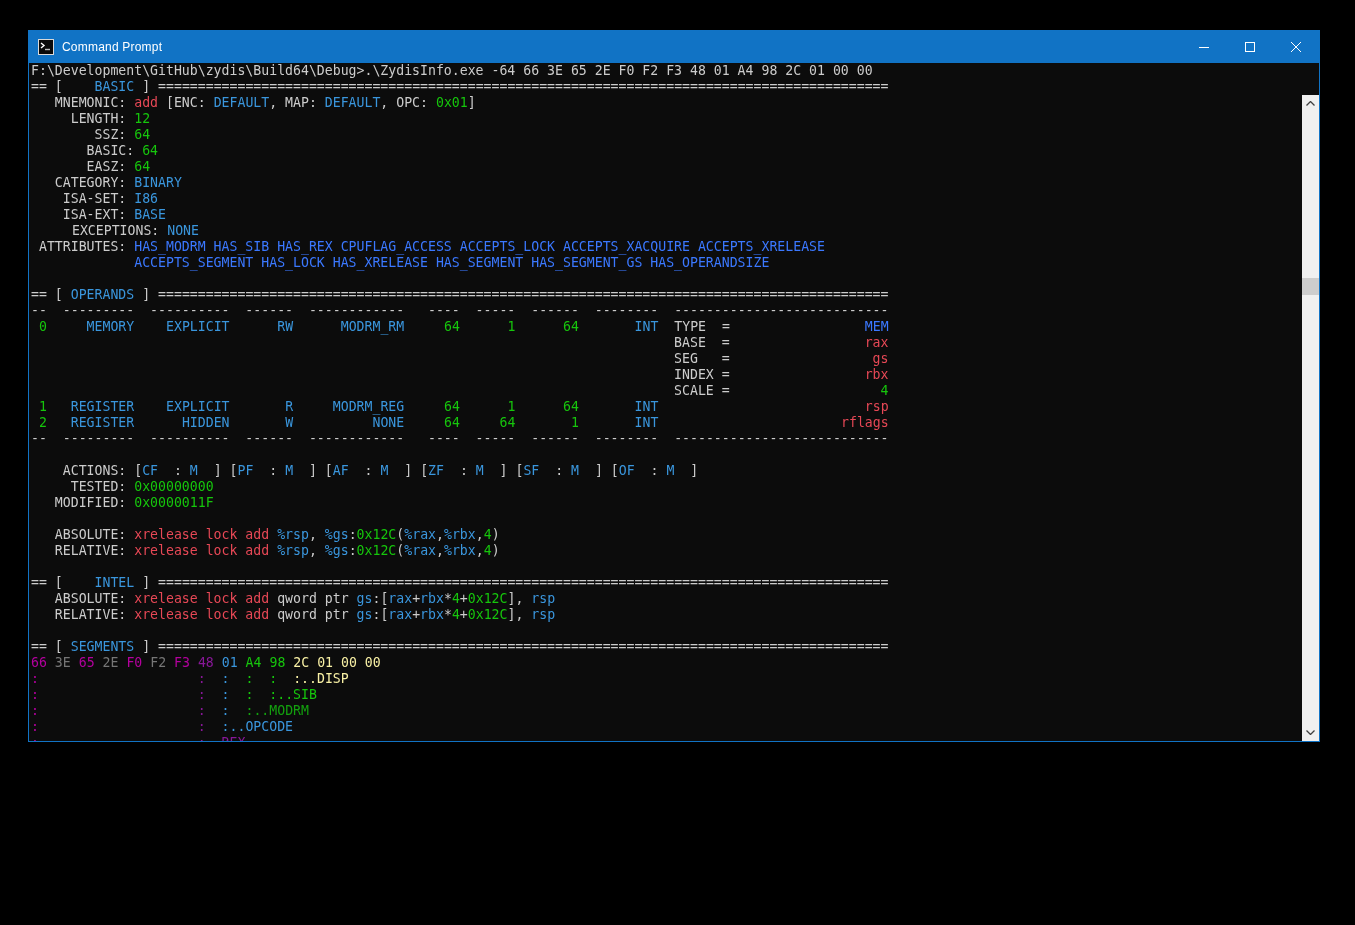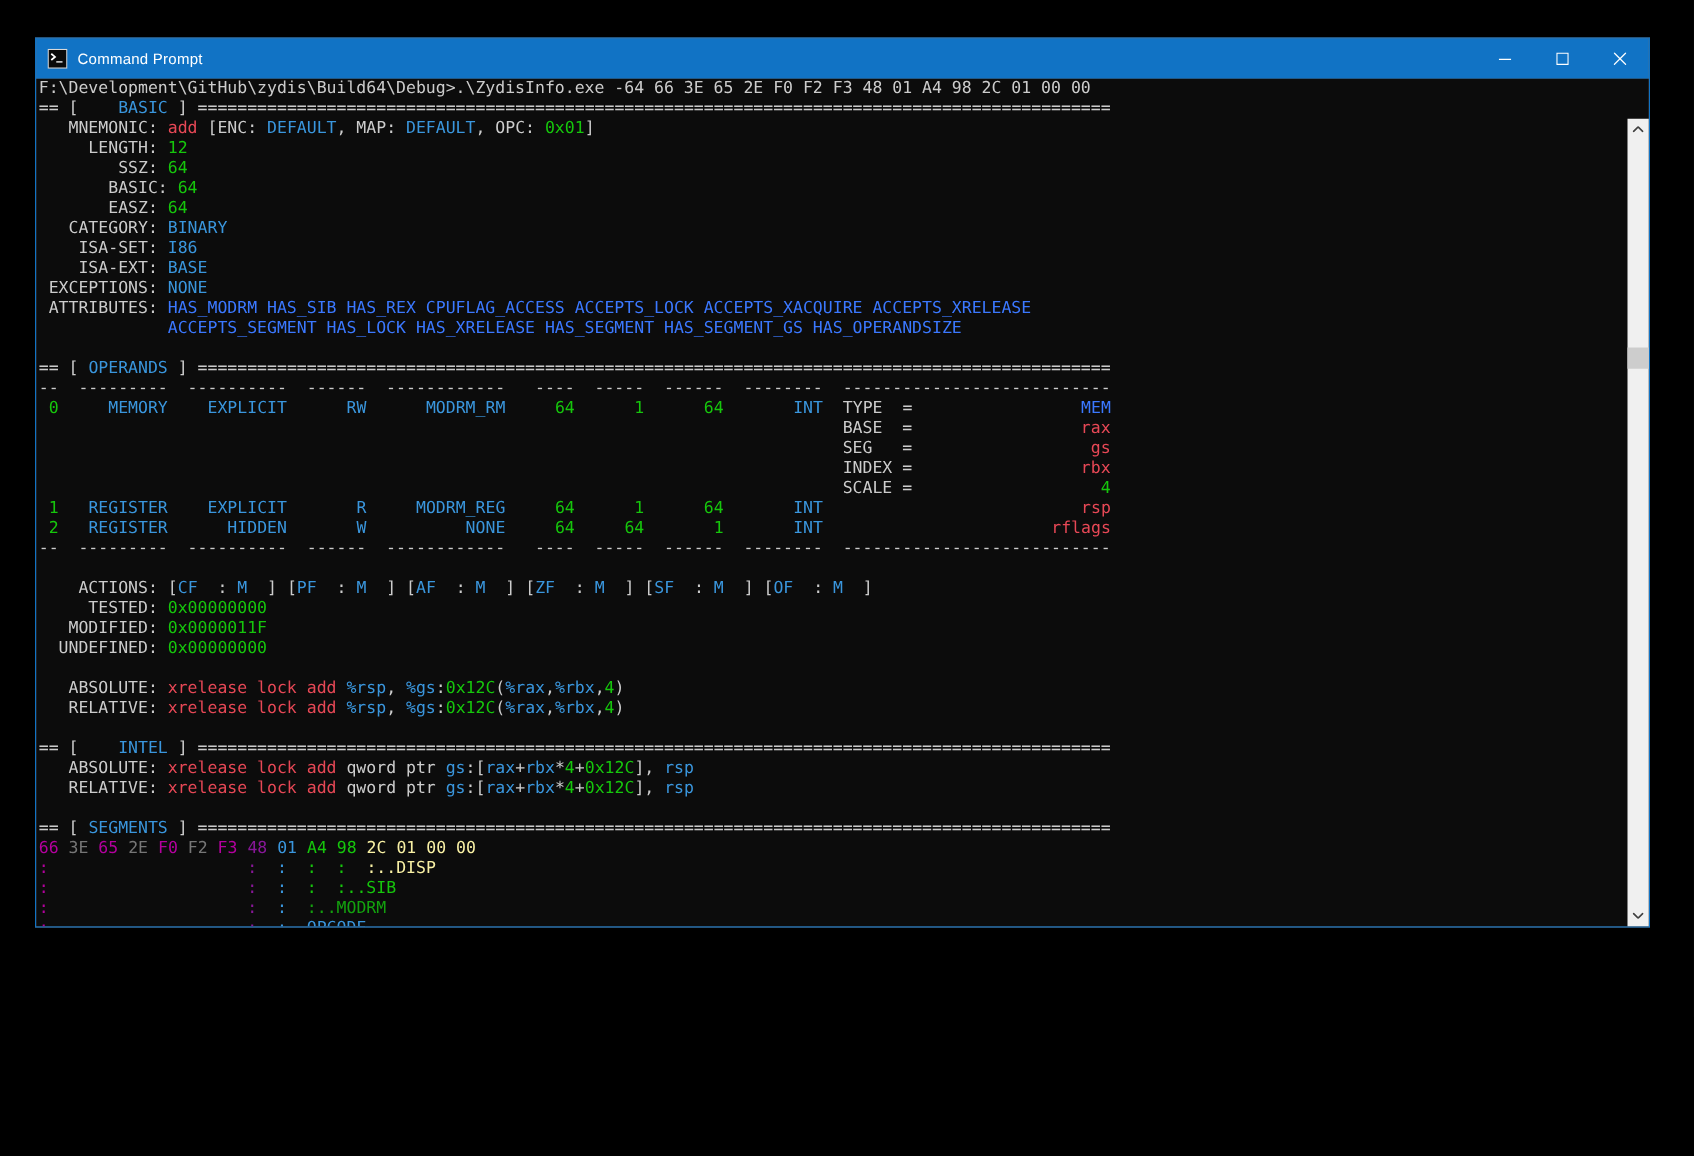--- a/index.html
+++ b/index.html
@@ -62,39 +62,38 @@
         <div class="tline"><span style="color: rgb(204, 204, 204);">F:\Development\GitHub\zydis\Build64\Debug&gt;.\ZydisInfo.exe -64 66 3E 65 2E F0 F2 F3 48 01 A4 98 2C 01 00 00</span></div>
         <div class="tline"><span style="color: rgb(204, 204, 204);">== [ </span><span style="color: rgb(58, 150, 221);">   BASIC</span><span style="color: rgb(204, 204, 204);"> ] </span><span style="color: rgb(204, 204, 204);">============================================================================================</span></div>
         <div class="tline"><span style="color: rgb(204, 204, 204);">   MNEMONIC: </span><span style="color: rgb(231, 72, 86);">add</span><span style="color: rgb(204, 204, 204);"> [ENC: </span><span style="color: rgb(58, 150, 221);">DEFAULT</span><span style="color: rgb(204, 204, 204);">, MAP: </span><span style="color: rgb(58, 150, 221);">DEFAULT</span><span style="color: rgb(204, 204, 204);">, OPC: </span><span style="color: rgb(22, 198, 12);">0x01</span><span style="color: rgb(204, 204, 204);">]</span></div>
         <div class="tline"><span style="color: rgb(204, 204, 204);">     LENGTH: </span><span style="color: rgb(22, 198, 12);">12</span></div>
         <div class="tline"><span style="color: rgb(204, 204, 204);">        SSZ: </span><span style="color: rgb(22, 198, 12);">64</span></div>
         <div class="tline"><span style="color: rgb(204, 204, 204);">       BASIC: </span><span style="color: rgb(22, 198, 12);">64</span></div>
         <div class="tline"><span style="color: rgb(204, 204, 204);">       EASZ: </span><span style="color: rgb(22, 198, 12);">64</span></div>
         <div class="tline"><span style="color: rgb(204, 204, 204);">   CATEGORY: </span><span style="color: rgb(58, 150, 221);">BINARY</span></div>
         <div class="tline"><span style="color: rgb(204, 204, 204);">    ISA-SET: </span><span style="color: rgb(58, 150, 221);">I86</span></div>
         <div class="tline"><span style="color: rgb(204, 204, 204);">    ISA-EXT: </span><span style="color: rgb(58, 150, 221);">BASE</span></div>
-        <div class="tline"><span style="color: rgb(204, 204, 204);"> EXCEPTIONS: </span><span style="color: rgb(58, 150, 221);">NONE</span></div>
+        <div class="tline"><span style="color: rgb(204, 204, 204); margin-left: 33px;"> EXCEPTIONS: </span><span style="color: rgb(58, 150, 221);">NONE</span></div>
         <div class="tline"><span style="color: rgb(204, 204, 204);"> ATTRIBUTES: </span><span style="color: rgb(59, 120, 255);">HAS_MODRM HAS_SIB HAS_REX CPUFLAG_ACCESS ACCEPTS_LOCK ACCEPTS_XACQUIRE ACCEPTS_XRELEASE</span></div>
         <div class="tline"><span style="color: rgb(204, 204, 204);">             </span><span style="color: rgb(59, 120, 255);">ACCEPTS_SEGMENT HAS_LOCK HAS_XRELEASE HAS_SEGMENT HAS_SEGMENT_GS HAS_OPERANDSIZE</span></div>
         <div class="tline"></div>
         <div class="tline"><span style="color: rgb(204, 204, 204);">== [ </span><span style="color: rgb(58, 150, 221);">OPERANDS</span><span style="color: rgb(204, 204, 204);"> ] </span><span style="color: rgb(204, 204, 204);">============================================================================================</span></div>
         <div class="tline"><span style="color: rgb(204, 204, 204);">--  ---------  ----------  ------  ------------   ----  -----  ------  --------</span><span style="color: rgb(204, 204, 204);">  </span><span style="color: rgb(204, 204, 204);">---------------------------</span></div>
         <div class="tline"><span style="color: rgb(22, 198, 12);"> 0</span><span style="color: rgb(204, 204, 204);">  </span><span style="color: rgb(58, 150, 221);">   MEMORY</span><span style="color: rgb(204, 204, 204);">  </span><span style="color: rgb(58, 150, 221);">  EXPLICIT</span><span style="color: rgb(204, 204, 204);">  </span><span style="color: rgb(58, 150, 221);">    RW</span><span style="color: rgb(204, 204, 204);">  </span><span style="color: rgb(58, 150, 221);">    MODRM_RM</span><span style="color: rgb(204, 204, 204);">   </span><span style="color: rgb(22, 198, 12);">  64</span><span style="color: rgb(204, 204, 204);">  </span><span style="color: rgb(22, 198, 12);">    1</span><span style="color: rgb(204, 204, 204);">  </span><span style="color: rgb(22, 198, 12);">    64</span><span style="color: rgb(204, 204, 204);">  </span><span style="color: rgb(58, 150, 221);">     INT</span><span style="color: rgb(204, 204, 204);">  </span><span style="color: rgb(204, 204, 204);">TYPE  =</span><span style="color: rgb(204, 204, 204);">                 </span><span style="color: rgb(59, 120, 255);">MEM</span></div>
         <div class="tline"><span style="color: rgb(204, 204, 204);">                                                                                 </span><span style="color: rgb(204, 204, 204);">BASE  =</span><span style="color: rgb(204, 204, 204);">                 </span><span style="color: rgb(231, 72, 86);">rax</span></div>
         <div class="tline"><span style="color: rgb(204, 204, 204);">                                                                                 </span><span style="color: rgb(204, 204, 204);">SEG   =</span><span style="color: rgb(204, 204, 204);">                  </span><span style="color: rgb(231, 72, 86);">gs</span></div>
         <div class="tline"><span style="color: rgb(204, 204, 204);">                                                                                 </span><span style="color: rgb(204, 204, 204);">INDEX =</span><span style="color: rgb(204, 204, 204);">                 </span><span style="color: rgb(231, 72, 86);">rbx</span></div>
         <div class="tline"><span style="color: rgb(204, 204, 204);">                                                                                 </span><span style="color: rgb(204, 204, 204);">SCALE =</span><span style="color: rgb(204, 204, 204);">                   </span><span style="color: rgb(22, 198, 12);">4</span></div>
         <div class="tline"><span style="color: rgb(22, 198, 12);"> 1</span><span style="color: rgb(204, 204, 204);">  </span><span style="color: rgb(58, 150, 221);"> REGISTER</span><span style="color: rgb(204, 204, 204);">  </span><span style="color: rgb(58, 150, 221);">  EXPLICIT</span><span style="color: rgb(204, 204, 204);">  </span><span style="color: rgb(58, 150, 221);">     R</span><span style="color: rgb(204, 204, 204);">  </span><span style="color: rgb(58, 150, 221);">   MODRM_REG</span><span style="color: rgb(204, 204, 204);">   </span><span style="color: rgb(22, 198, 12);">  64</span><span style="color: rgb(204, 204, 204);">  </span><span style="color: rgb(22, 198, 12);">    1</span><span style="color: rgb(204, 204, 204);">  </span><span style="color: rgb(22, 198, 12);">    64</span><span style="color: rgb(204, 204, 204);">  </span><span style="color: rgb(58, 150, 221);">     INT</span><span style="color: rgb(204, 204, 204);">                          </span><span style="color: rgb(231, 72, 86);">rsp</span></div>
         <div class="tline"><span style="color: rgb(22, 198, 12);"> 2</span><span style="color: rgb(204, 204, 204);">  </span><span style="color: rgb(58, 150, 221);"> REGISTER</span><span style="color: rgb(204, 204, 204);">  </span><span style="color: rgb(58, 150, 221);">    HIDDEN</span><span style="color: rgb(204, 204, 204);">  </span><span style="color: rgb(58, 150, 221);">     W</span><span style="color: rgb(204, 204, 204);">  </span><span style="color: rgb(58, 150, 221);">        NONE</span><span style="color: rgb(204, 204, 204);">   </span><span style="color: rgb(22, 198, 12);">  64</span><span style="color: rgb(204, 204, 204);">  </span><span style="color: rgb(22, 198, 12);">   64</span><span style="color: rgb(204, 204, 204);">  </span><span style="color: rgb(22, 198, 12);">     1</span><span style="color: rgb(204, 204, 204);">  </span><span style="color: rgb(58, 150, 221);">     INT</span><span style="color: rgb(204, 204, 204);">                       </span><span style="color: rgb(231, 72, 86);">rflags</span></div>
         <div class="tline"><span style="color: rgb(204, 204, 204);">--  ---------  ----------  ------  ------------   ----  -----  ------  --------</span><span style="color: rgb(204, 204, 204);">  </span><span style="color: rgb(204, 204, 204);">---------------------------</span></div>
         <div class="tline"></div>
         <div class="tline"><span style="color: rgb(204, 204, 204);">    ACTIONS: </span><span style="color: rgb(204, 204, 204);">[</span><span style="color: rgb(58, 150, 221);">CF</span><span style="color: rgb(204, 204, 204);">  : </span><span style="color: rgb(58, 150, 221);">M</span><span style="color: rgb(204, 204, 204);">  ] [</span><span style="color: rgb(58, 150, 221);">PF</span><span style="color: rgb(204, 204, 204);">  : </span><span style="color: rgb(58, 150, 221);">M</span><span style="color: rgb(204, 204, 204);">  ] [</span><span style="color: rgb(58, 150, 221);">AF</span><span style="color: rgb(204, 204, 204);">  : </span><span style="color: rgb(58, 150, 221);">M</span><span style="color: rgb(204, 204, 204);">  ] [</span><span style="color: rgb(58, 150, 221);">ZF</span><span style="color: rgb(204, 204, 204);">  : </span><span style="color: rgb(58, 150, 221);">M</span><span style="color: rgb(204, 204, 204);">  ] [</span><span style="color: rgb(58, 150, 221);">SF</span><span style="color: rgb(204, 204, 204);">  : </span><span style="color: rgb(58, 150, 221);">M</span><span style="color: rgb(204, 204, 204);">  ] [</span><span style="color: rgb(58, 150, 221);">OF</span><span style="color: rgb(204, 204, 204);">  : </span><span style="color: rgb(58, 150, 221);">M</span><span style="color: rgb(204, 204, 204);">  ]</span></div>
         <div class="tline"><span style="color: rgb(204, 204, 204);">     TESTED: </span><span style="color: rgb(22, 198, 12);">0x00000000</span></div>
         <div class="tline"><span style="color: rgb(204, 204, 204);">   MODIFIED: </span><span style="color: rgb(22, 198, 12);">0x0000011F</span></div>
-        <div class="tline"><span style="color: rgb(204, 204, 204);">  UNDEFINED: </span><span style="color: rgb(22, 198, 12);">0x00000000</span></div>
         <div class="tline"></div>
         <div class="tline"><span style="color: rgb(204, 204, 204);">   ABSOLUTE: </span><span style="color: rgb(231, 72, 86);">xrelease lock add</span><span style="color: rgb(204, 204, 204);"> </span><span style="color: rgb(58, 150, 221);">%rsp</span><span style="color: rgb(204, 204, 204);">, </span><span style="color: rgb(58, 150, 221);">%gs</span><span style="color: rgb(204, 204, 204);">:</span><span style="color: rgb(22, 198, 12);">0x12C</span><span style="color: rgb(204, 204, 204);">(</span><span style="color: rgb(58, 150, 221);">%rax</span><span style="color: rgb(204, 204, 204);">,</span><span style="color: rgb(58, 150, 221);">%rbx</span><span style="color: rgb(204, 204, 204);">,</span><span style="color: rgb(22, 198, 12);">4</span><span style="color: rgb(204, 204, 204);">)</span></div>
         <div class="tline"><span style="color: rgb(204, 204, 204);">   RELATIVE: </span><span style="color: rgb(231, 72, 86);">xrelease lock add</span><span style="color: rgb(204, 204, 204);"> </span><span style="color: rgb(58, 150, 221);">%rsp</span><span style="color: rgb(204, 204, 204);">, </span><span style="color: rgb(58, 150, 221);">%gs</span><span style="color: rgb(204, 204, 204);">:</span><span style="color: rgb(22, 198, 12);">0x12C</span><span style="color: rgb(204, 204, 204);">(</span><span style="color: rgb(58, 150, 221);">%rax</span><span style="color: rgb(204, 204, 204);">,</span><span style="color: rgb(58, 150, 221);">%rbx</span><span style="color: rgb(204, 204, 204);">,</span><span style="color: rgb(22, 198, 12);">4</span><span style="color: rgb(204, 204, 204);">)</span></div>
         <div class="tline"></div>
         <div class="tline"><span style="color: rgb(204, 204, 204);">== [ </span><span style="color: rgb(58, 150, 221);">   INTEL</span><span style="color: rgb(204, 204, 204);"> ] </span><span style="color: rgb(204, 204, 204);">============================================================================================</span></div>
         <div class="tline"><span style="color: rgb(204, 204, 204);">   ABSOLUTE: </span><span style="color: rgb(231, 72, 86);">xrelease lock add</span><span style="color: rgb(204, 204, 204);"> qword ptr </span><span style="color: rgb(58, 150, 221);">gs</span><span style="color: rgb(204, 204, 204);">:[</span><span style="color: rgb(58, 150, 221);">rax</span><span style="color: rgb(204, 204, 204);">+</span><span style="color: rgb(58, 150, 221);">rbx</span><span style="color: rgb(204, 204, 204);">*</span><span style="color: rgb(22, 198, 12);">4</span><span style="color: rgb(204, 204, 204);">+</span><span style="color: rgb(22, 198, 12);">0x12C</span><span style="color: rgb(204, 204, 204);">], </span><span style="color: rgb(58, 150, 221);">rsp</span></div>
         <div class="tline"><span style="color: rgb(204, 204, 204);">   RELATIVE: </span><span style="color: rgb(231, 72, 86);">xrelease lock add</span><span style="color: rgb(204, 204, 204);"> qword ptr </span><span style="color: rgb(58, 150, 221);">gs</span><span style="color: rgb(204, 204, 204);">:[</span><span style="color: rgb(58, 150, 221);">rax</span><span style="color: rgb(204, 204, 204);">+</span><span style="color: rgb(58, 150, 221);">rbx</span><span style="color: rgb(204, 204, 204);">*</span><span style="color: rgb(22, 198, 12);">4</span><span style="color: rgb(204, 204, 204);">+</span><span style="color: rgb(22, 198, 12);">0x12C</span><span style="color: rgb(204, 204, 204);">], </span><span style="color: rgb(58, 150, 221);">rsp</span></div>
         <div class="tline"></div>
         <div class="tline"><span style="color: rgb(204, 204, 204);">== [ </span><span style="color: rgb(58, 150, 221);">SEGMENTS</span><span style="color: rgb(204, 204, 204);"> ] </span><span style="color: rgb(204, 204, 204);">============================================================================================</span></div>
         <div class="tline"><span style="color: rgb(180, 0, 158);">66</span><span style="color: rgb(204, 204, 204);"> </span><span style="color: rgb(118, 118, 118);">3E</span><span style="color: rgb(204, 204, 204);"> </span><span style="color: rgb(180, 0, 158);">65</span><span style="color: rgb(204, 204, 204);"> </span><span style="color: rgb(118, 118, 118);">2E</span><span style="color: rgb(204, 204, 204);"> </span><span style="color: rgb(180, 0, 158);">F0</span><span style="color: rgb(204, 204, 204);"> </span><span style="color: rgb(118, 118, 118);">F2</span><span style="color: rgb(204, 204, 204);"> </span><span style="color: rgb(180, 0, 158);">F3</span><span style="color: rgb(204, 204, 204);"> </span><span style="color: rgb(136, 23, 152);">48</span><span style="color: rgb(204, 204, 204);"> </span><span style="color: rgb(58, 150, 221);">01</span><span style="color: rgb(204, 204, 204);"> </span><span style="color: rgb(22, 198, 12);">A4</span><span style="color: rgb(204, 204, 204);"> </span><span style="color: rgb(22, 198, 12);">98</span><span style="color: rgb(204, 204, 204);"> </span><span style="color: rgb(249, 241, 165);">2C</span><span style="color: rgb(204, 204, 204);"> </span><span style="color: rgb(249, 241, 165);">01</span><span style="color: rgb(204, 204, 204);"> </span><span style="color: rgb(249, 241, 165);">00</span><span style="color: rgb(204, 204, 204);"> </span><span style="color: rgb(249, 241, 165);">00</span></div>

